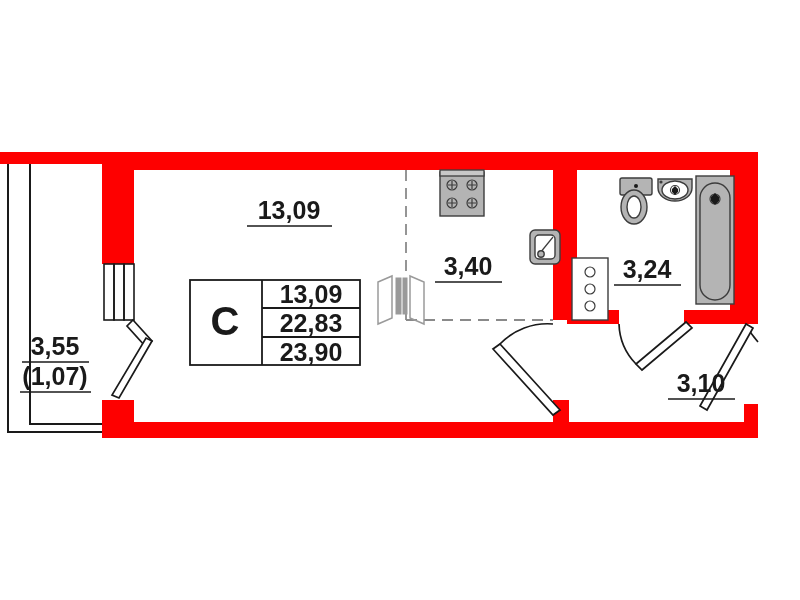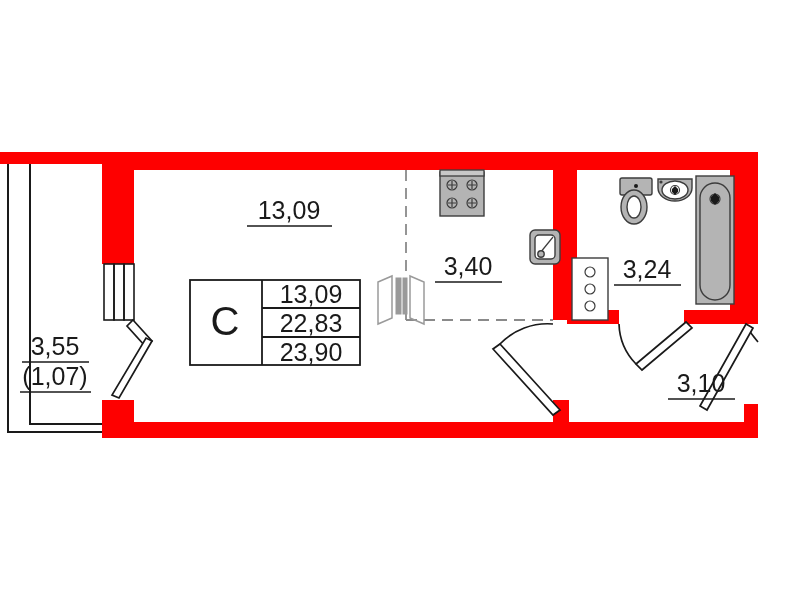--- a/index.html
+++ b/index.html
@@ -11,20 +11,21 @@
     width: 800px;
     height: 600px;
     font-family: "Liberation Sans", sans-serif;
     overflow: hidden;
   }
   #plan-root {
     position: relative;
     width: 800px;
     height: 492px;
     background: #ffffff;
+    font-weight: bold;
   }
   svg#floorplan {
     display: block;
     width: 800px;
     height: 600px;
   }
   .wall-red { fill: #fe0000; }
   .thin-black { fill: none; stroke: #1a1a1a; stroke-width: 1.6; }
   .thin-black-2 { fill: none; stroke: #1a1a1a; stroke-width: 2; }
   .fixture-fill { fill: #b4b4b4; stroke: #3c3c3c; stroke-width: 1.4; }

